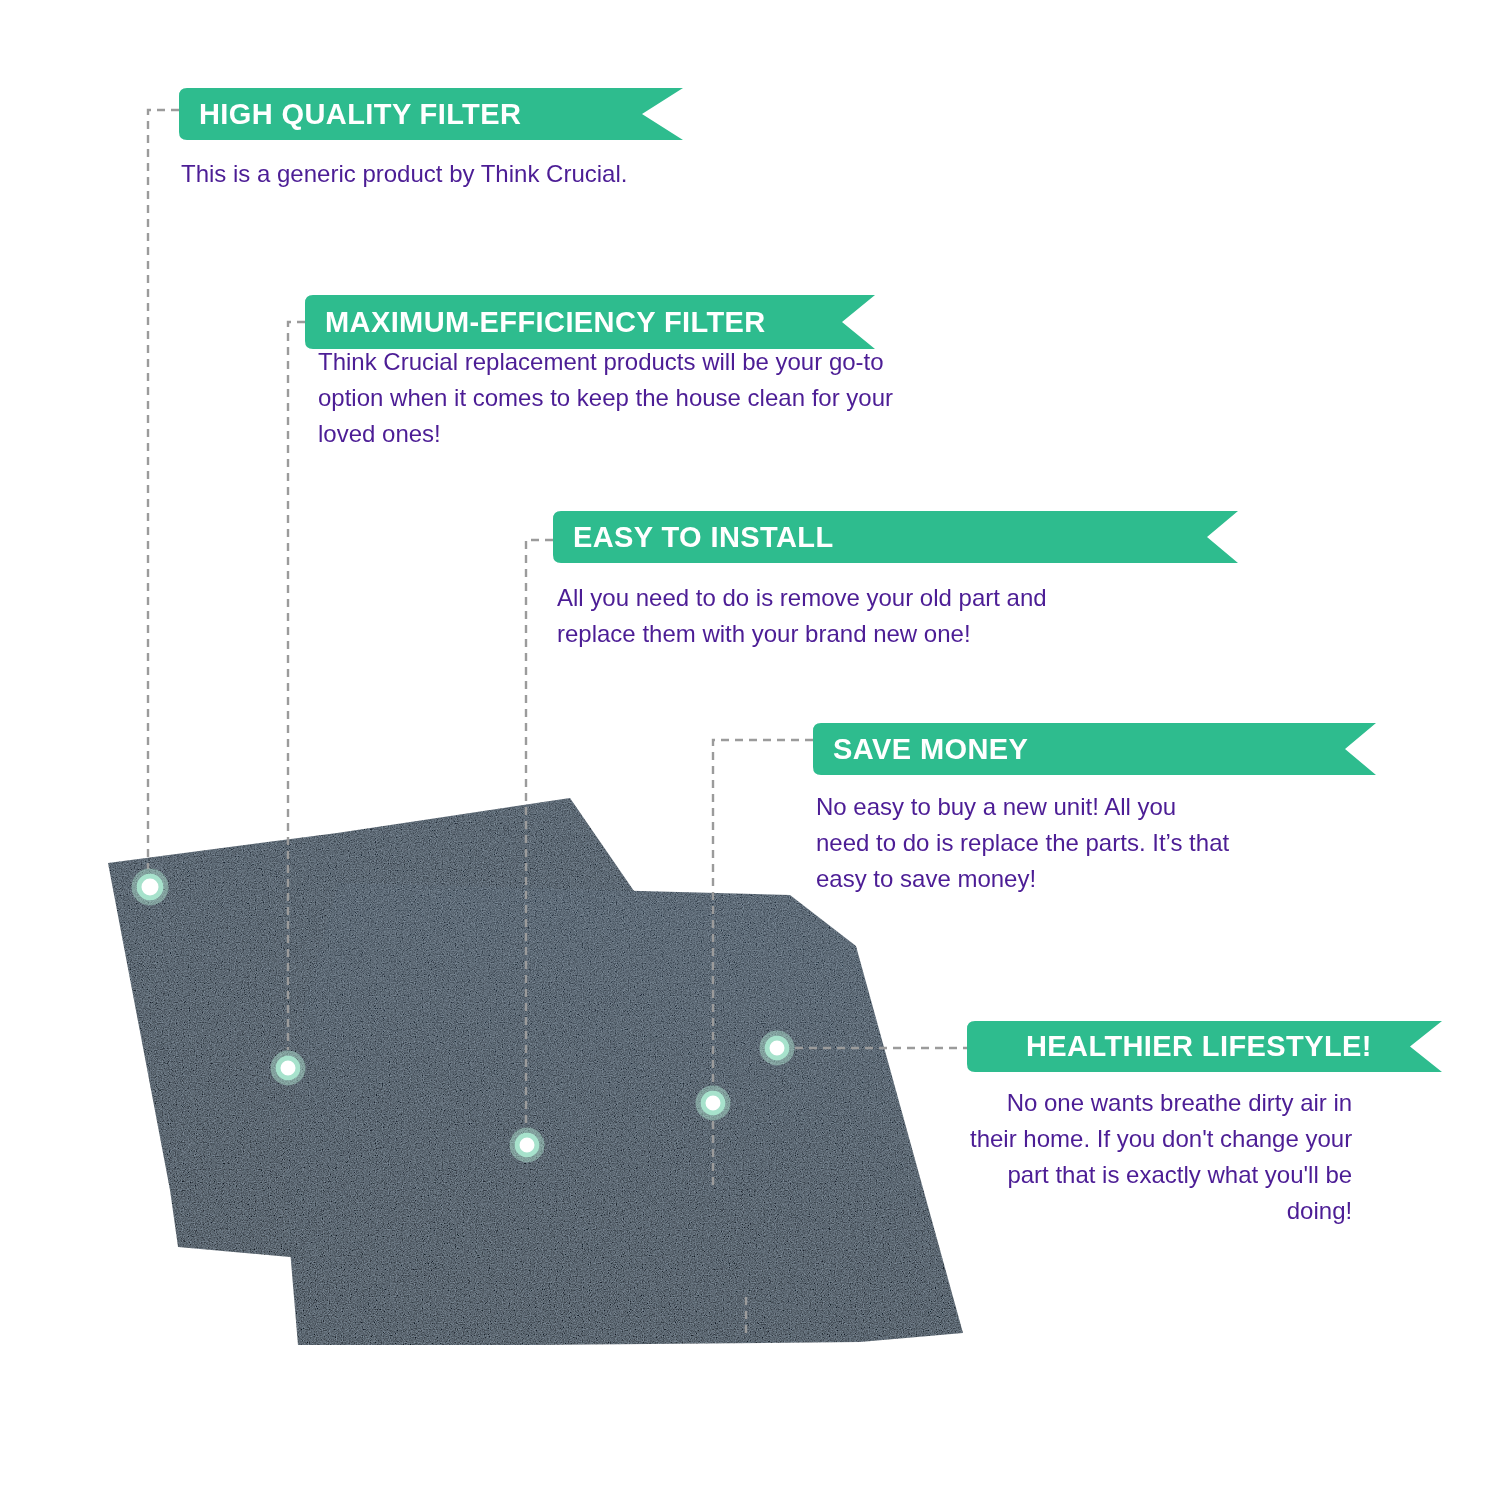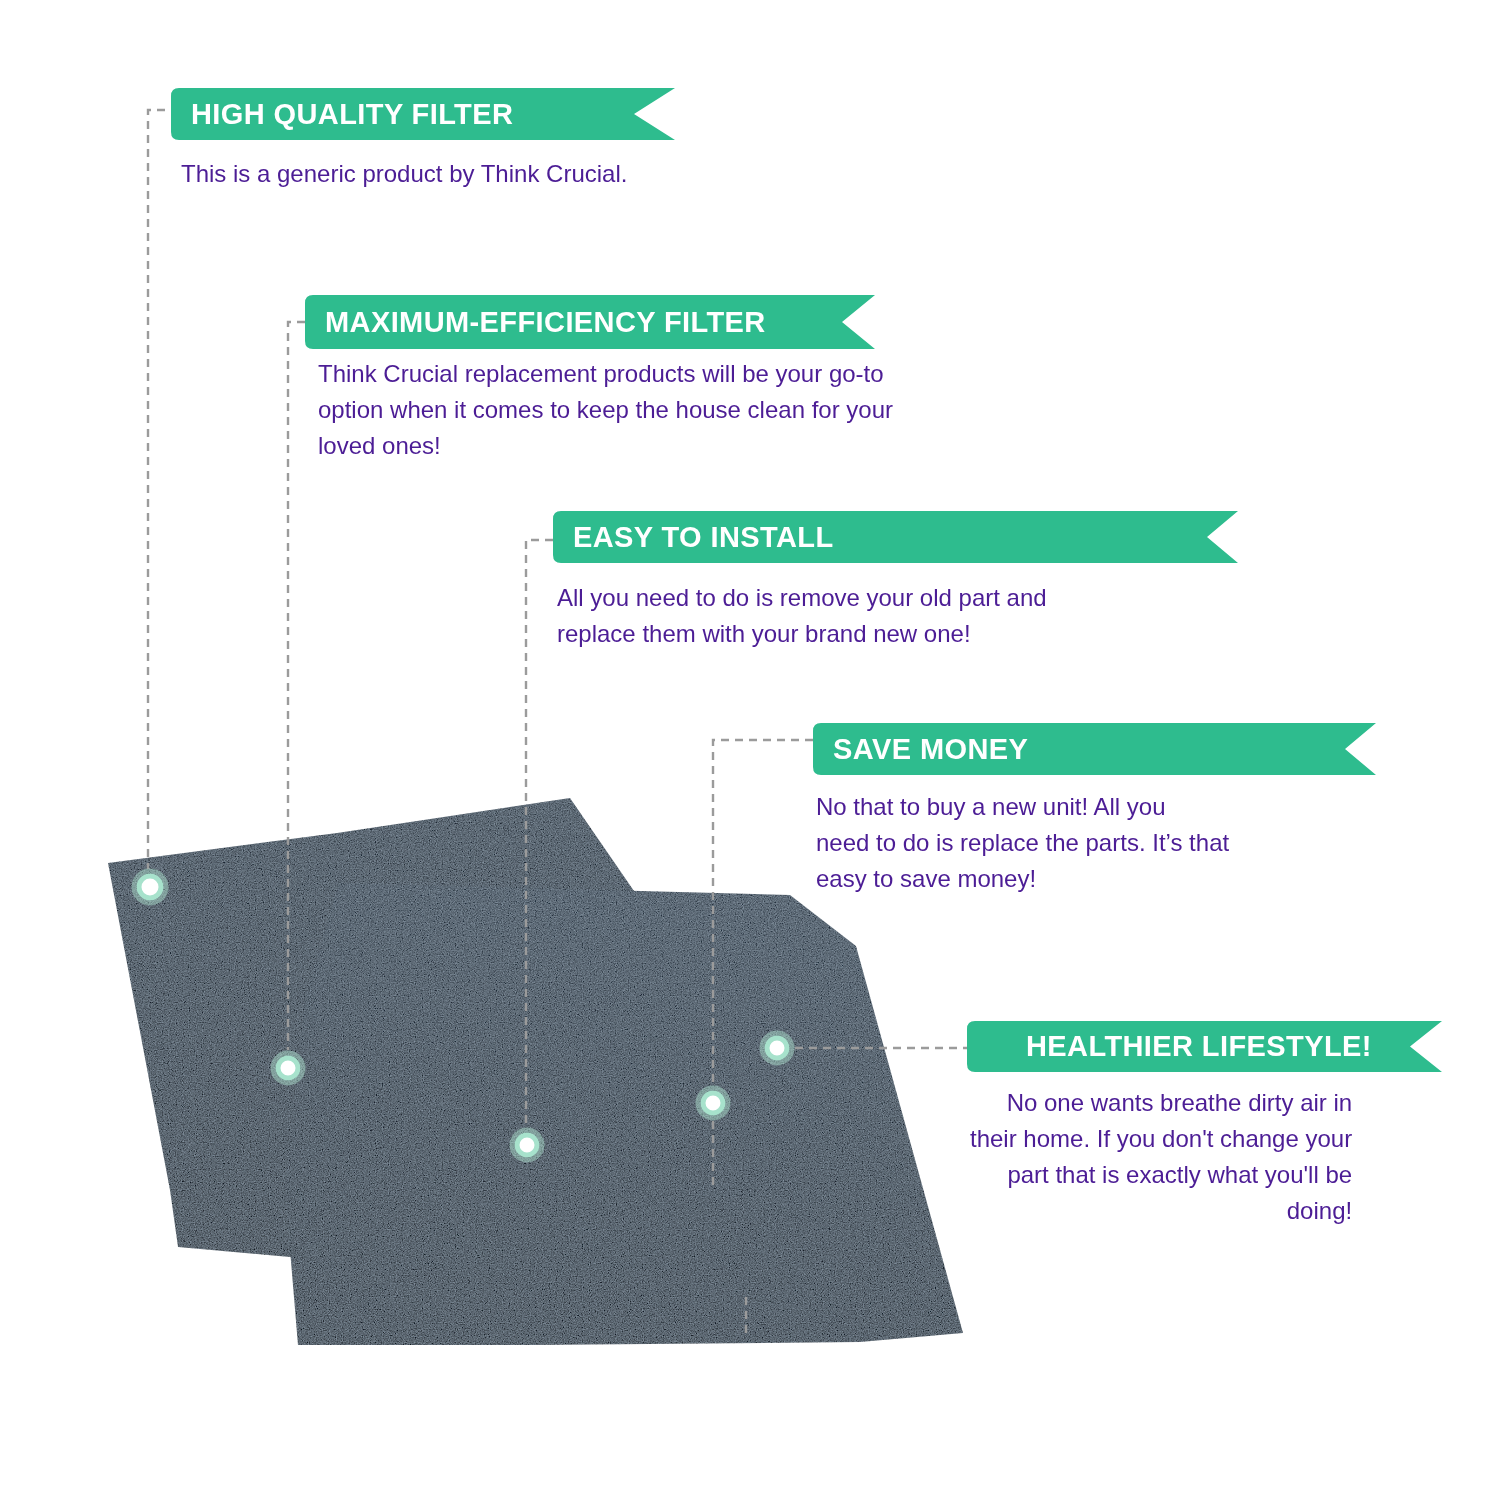--- a/index.html
+++ b/index.html
@@ -70,37 +70,37 @@
       <circle class="dot-core" cx="288" cy="1068" r="10"></circle>
       <circle class="dot-halo" cx="527" cy="1145" r="15"></circle>
       <circle class="dot-core" cx="527" cy="1145" r="10"></circle>
       <circle class="dot-halo" cx="713" cy="1103" r="15"></circle>
       <circle class="dot-core" cx="713" cy="1103" r="10"></circle>
       <circle class="dot-halo" cx="777" cy="1048" r="15"></circle>
       <circle class="dot-core" cx="777" cy="1048" r="10"></circle>
     </g>
   </svg>
 
-  <div class="ribbon" style="left:171px;top:88px;width:504px;height:44px;">
+  <div class="ribbon" style="left:179px;top:88px;width:504px;height:44px;">
     <svg width="504" height="52" viewBox="0 0 504 52">
       <path class="ribbon-shape" d="M8,0 H504 L463,26 L504,52 H8 Q0,52 0,44 V8 Q0,0 8,0 Z"></path>
     </svg>
     <span class="ribbon-label" style="line-height:52px;">HIGH QUALITY FILTER</span>
   </div>
   <div class="para" style="left:181px;top:156px;">
     <div class="pline">This is a generic product by Think Crucial.</div>
   </div>
 
   <div class="ribbon" style="left:305px;top:295px;width:570px;height:54px;">
     <svg width="570" height="54" viewBox="0 0 570 54">
       <path class="ribbon-shape" d="M8,0 H570 L537,27 L570,54 H8 Q0,54 0,46 V8 Q0,0 8,0 Z"></path>
     </svg>
     <span class="ribbon-label" style="line-height:54px;">MAXIMUM-EFFICIENCY FILTER</span>
   </div>
-  <div class="para" style="left:318px;top:356px;">
+  <div class="para" style="left:318px;top:344px;">
     <div class="pline">Think Crucial replacement products will be your go-to</div>
     <div class="pline">option when it comes to keep the house clean for your</div>
     <div class="pline">loved ones!</div>
   </div>
 
   <div class="ribbon" style="left:553px;top:511px;width:685px;height:52px;">
     <svg width="685" height="52" viewBox="0 0 685 52">
       <path class="ribbon-shape" d="M8,0 H685 L654,26 L685,52 H8 Q0,52 0,44 V8 Q0,0 8,0 Z"></path>
     </svg>
     <span class="ribbon-label" style="line-height:52px;text-align:right;">EASY TO INSTALL</span>
@@ -110,21 +110,21 @@
     <div class="pline">replace them with your brand new one!</div>
   </div>
 
   <div class="ribbon" style="left:813px;top:723px;width:563px;height:52px;">
     <svg width="563" height="52" viewBox="0 0 563 52">
       <path class="ribbon-shape" d="M8,0 H563 L532,26 L563,52 H8 Q0,52 0,44 V8 Q0,0 8,0 Z"></path>
     </svg>
     <span class="ribbon-label" style="line-height:52px;">SAVE MONEY</span>
   </div>
   <div class="para" style="left:816px;top:789px;">
-    <div class="pline">No that to buy a new unit! All you</div>
+    <div class="pline">No easy to buy a new unit! All you</div>
     <div class="pline">need to do is replace the parts. It’s that</div>
     <div class="pline">easy to save money!</div>
   </div>
 
   <div class="ribbon" style="left:967px;top:1021px;width:475px;height:51px;">
     <svg width="475" height="51" viewBox="0 0 475 51">
       <path class="ribbon-shape" d="M8,0 H475 L443,25.5 L475,51 H8 Q0,51 0,43 V8 Q0,0 8,0 Z"></path>
     </svg>
     <span class="ribbon-label" style="line-height:51px;margin-left:39px;">HEALTHIER LIFESTYLE!</span>
   </div>

